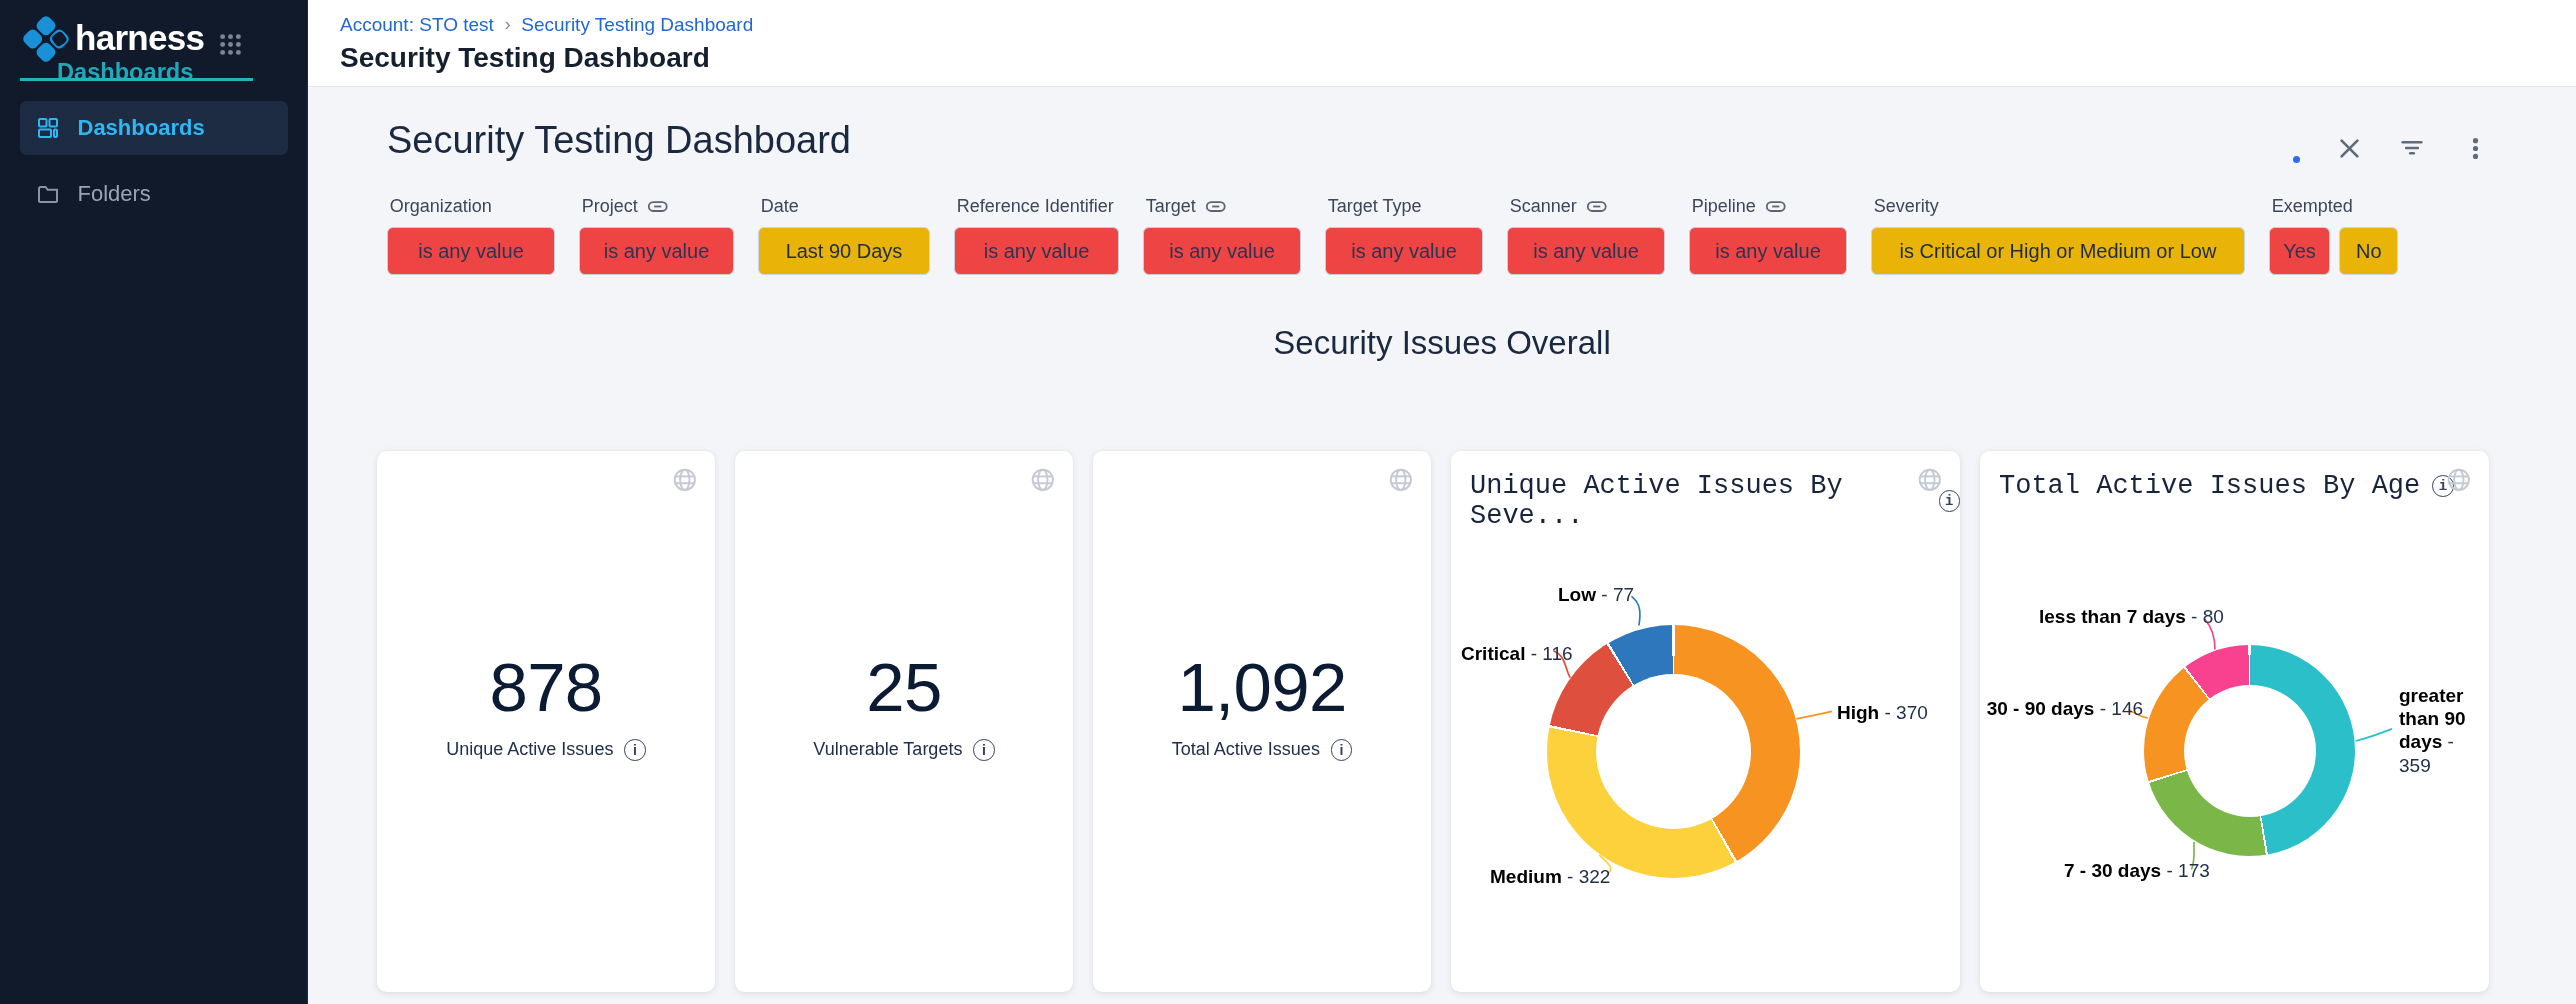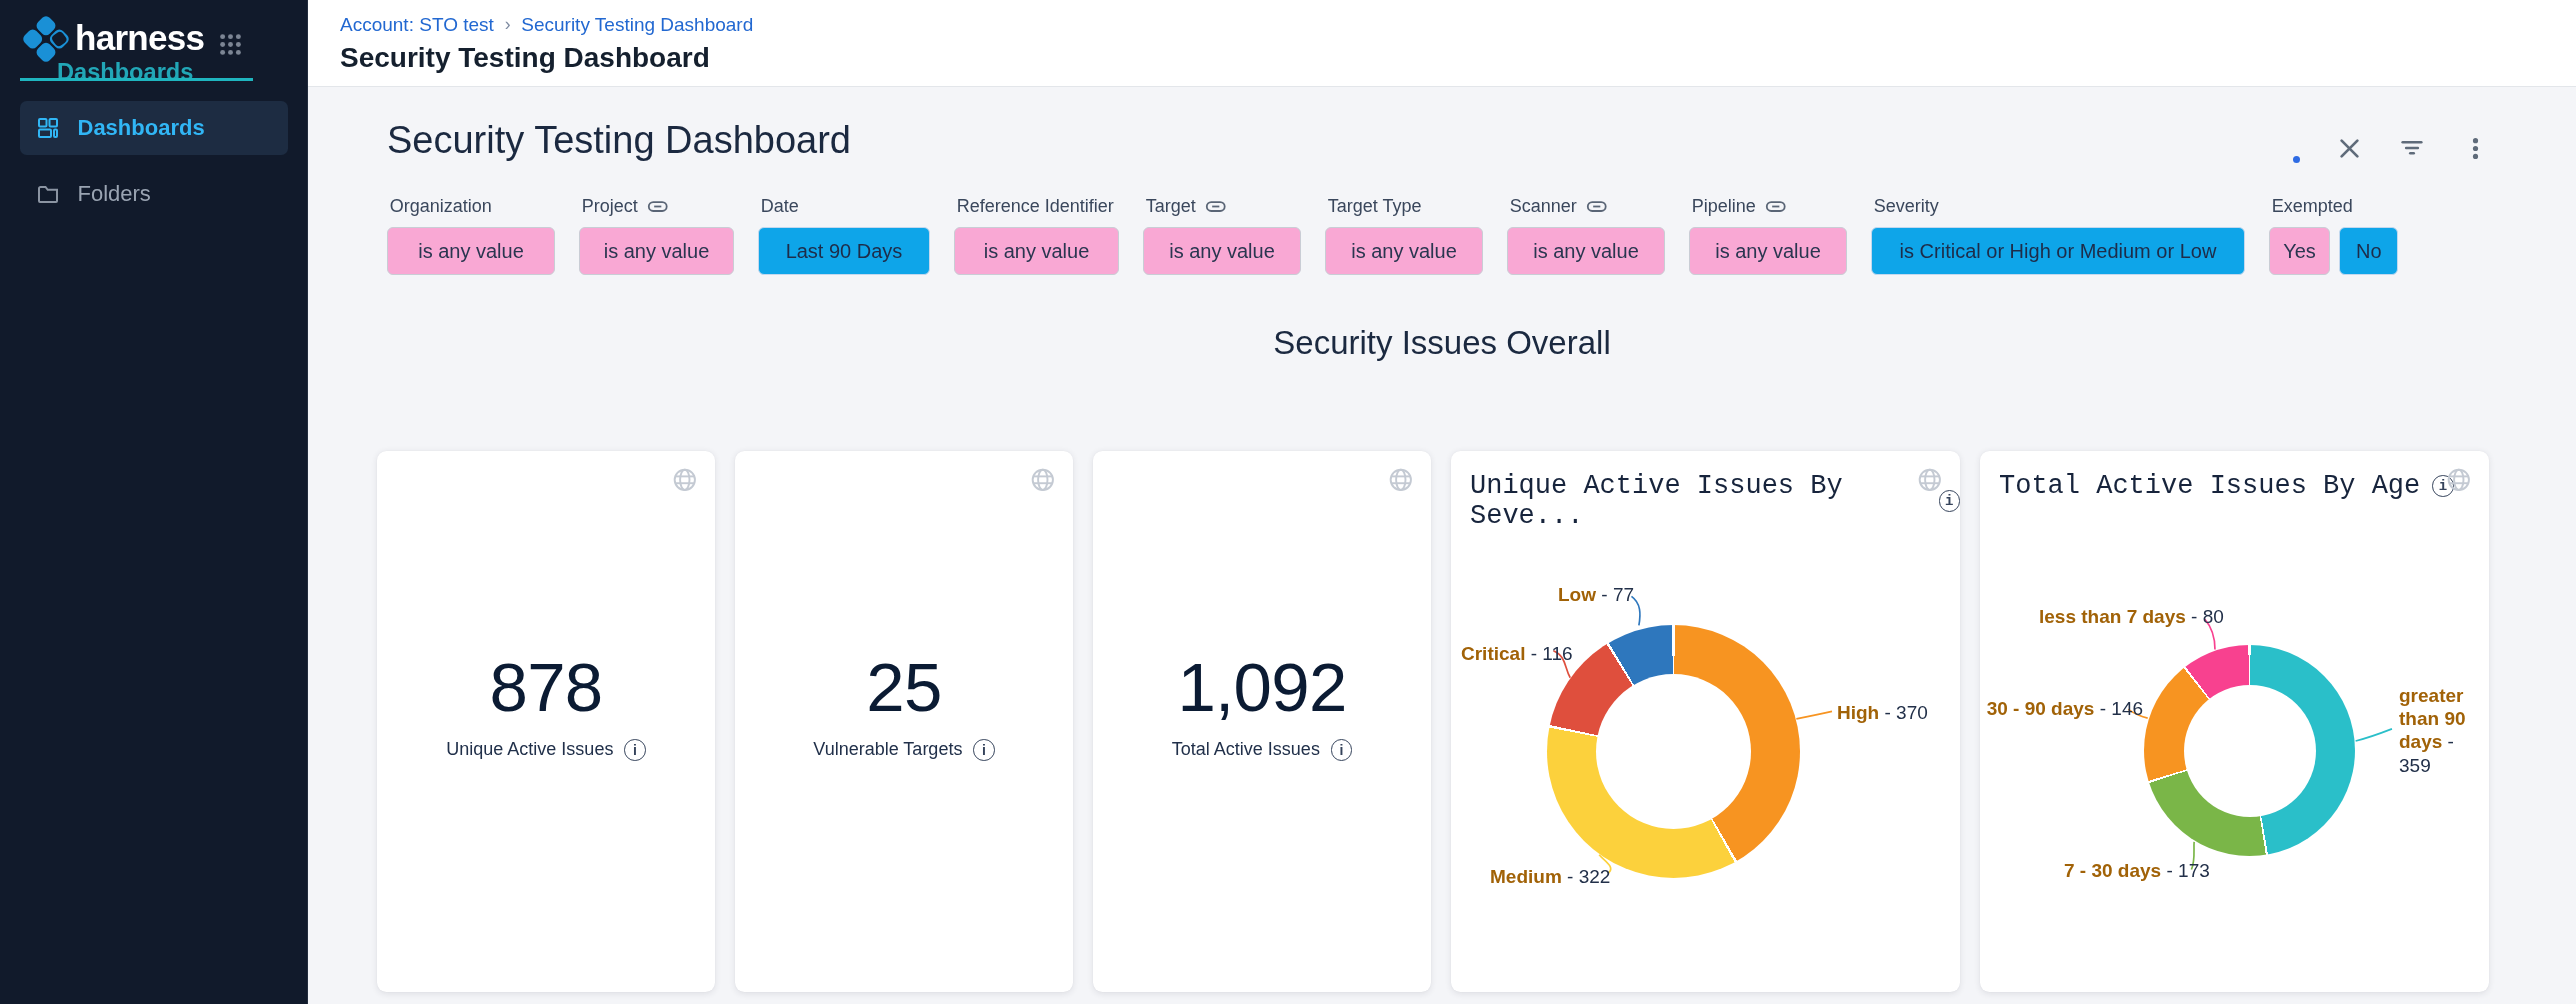--- a/index.html
+++ b/index.html
@@ -30,23 +30,23 @@
   .content { position:absolute; left:308px; top:87px; width:2268px; height:918px; background:#f4f5f8; }
   .panel-title { position:absolute; left:79px; top:32px; font-size:38px; font-weight:400; color:#1b2940; }
   .panel-actions { position:absolute; left:2027px; top:47px; display:flex; gap:35px; align-items:center; }
   .action-btn { width:28px; height:28px; cursor:pointer; display:flex; align-items:center; justify-content:center; }
   .cursor-dot { position:absolute; left:1985px; top:69px; width:7.4px; height:7.4px; border-radius:50%; background:#2e6be4; }
 
   
   .filters { position:absolute; left:79px; top:108px; display:flex; gap:24px; }
   .fgroup { display:flex; flex-direction:column; }
   .flabel-row { display:flex; align-items:center; gap:9.4px; margin:0 0 9.4px 2.7px; font-size:18px; color:#3a475c; height:23px; }
-  .chip { height:48px; border-radius:6px; border:1.3px solid #c9cdd5; background:#f9a8d4; color:#2a3650;
+  .chip { height:48px; border-radius:6px; border:1.3px solid #c9cdd5; background:#ef4444; color:#2a3650;
           display:flex; align-items:center; justify-content:center; font-size:20px; cursor:pointer; }
-  .chip.sel { background:#0ea5e9; border-color:#c3d8ee; color:#1e2c49; }
+  .chip.sel { background:#eab308; border-color:#c3d8ee; color:#1e2c49; }
   .chip-pair { display:flex; gap:9.4px; }
 
   .section-title { position:absolute; left:0; top:237px; width:2268px; text-align:center; font-size:33px; font-weight:400; color:#1b2940; }
 
   
   .card { position:absolute; top:364px; height:541px; background:#ffffff; border-radius:9.4px;
           box-shadow:0 1.3px 6.7px rgba(40,41,61,.10), 0 0 1.3px rgba(40,41,61,.06); }
   .card-globe { position:absolute; right:17.5px; top:16px; }
   .stat-value { position:absolute; left:0; top:197px; width:100%; text-align:center; font-size:69px; font-weight:400; color:#0b1b33; letter-spacing:-0.7px; }
   .stat-label { position:absolute; left:0; top:288px; width:100%; text-align:center; font-size:18px; color:#21304a;
@@ -59,21 +59,21 @@
   .info-icon::before { content:"i"; font-size:14px; color:#35435b; font-weight:bold; line-height:1; }
 
   .donut { position:absolute; border-radius:50%; }
   .donut::after { content:""; position:absolute; background:#ffffff; border-radius:50%; }
   .donut-1 { left:96px; top:174px; width:253px; height:253px; }
   .donut-1::after { left:49px; top:49px; width:155px; height:155px; }
   .donut-2 { left:164px; top:194px; width:211px; height:211px; }
   .donut-2::after { left:40px; top:40px; width:132px; height:132px; }
 
   .dlabel { position:absolute; font-size:19px; color:#223049; white-space:nowrap; line-height:1.22; }
-  .dlabel .dname { font-weight:bold; color:#a16207; }
+  .dlabel .dname { font-weight:bold; color:#000000; }
   .dlabel .dval::before { content:" - "; font-weight:normal; }
   .dlabel.wrap { white-space:normal; }
   .leaders { position:absolute; left:0; top:0; pointer-events:none; }
 
   svg { display:block; }
 </style>
 </head>
 <body>
 
 <div class="sidebar">

